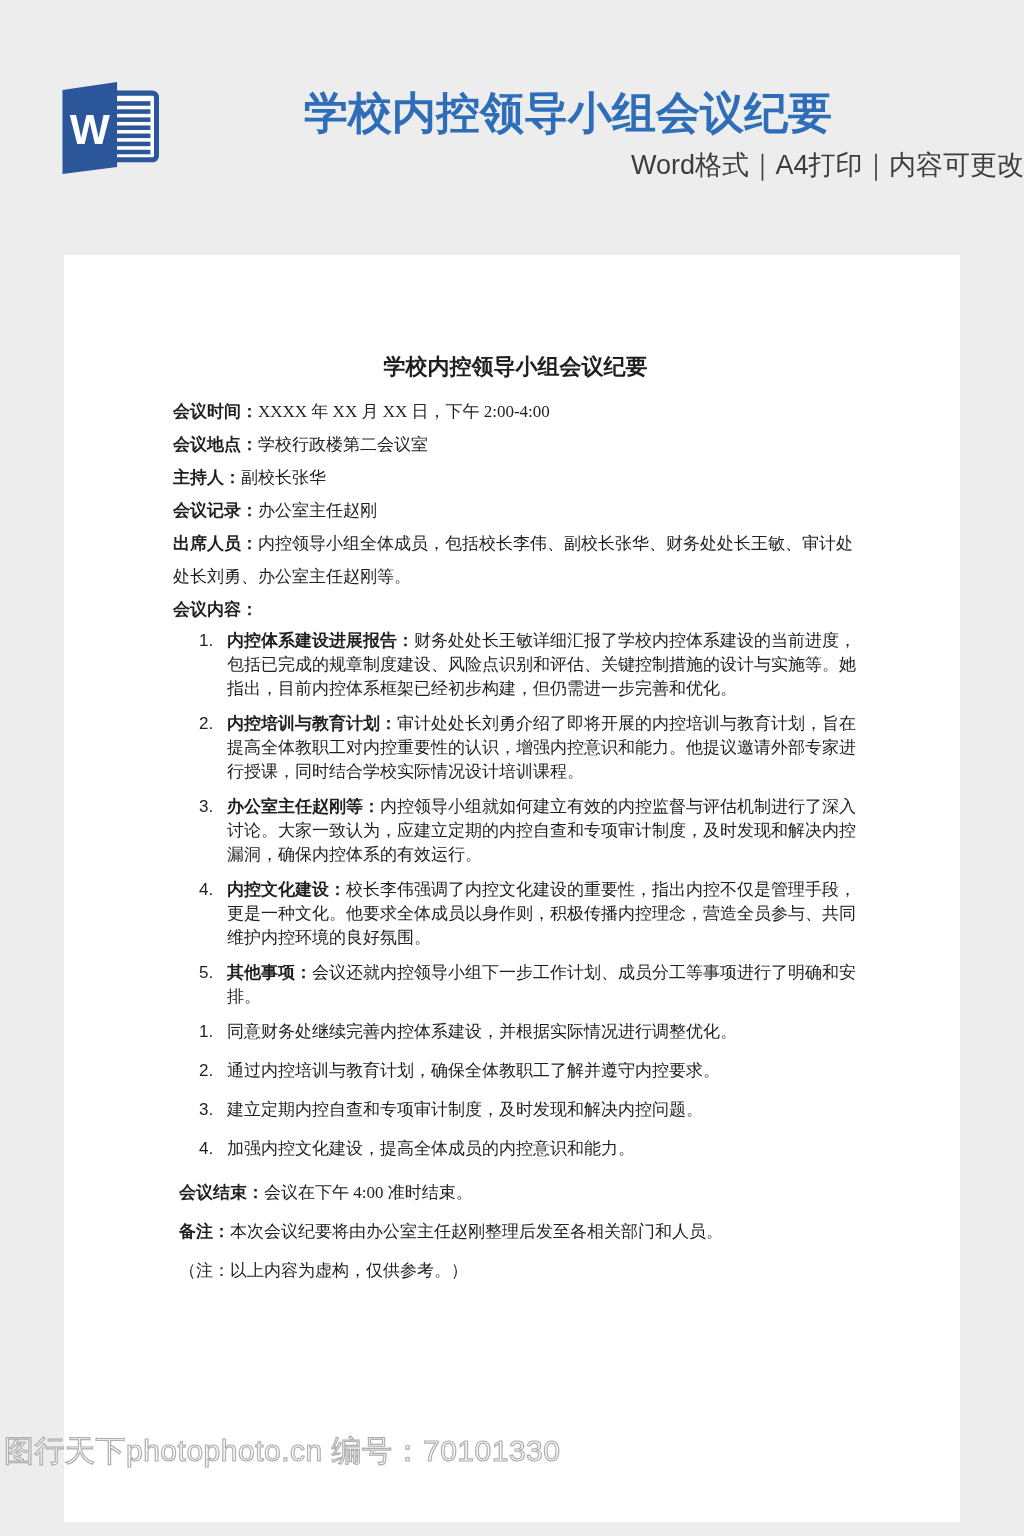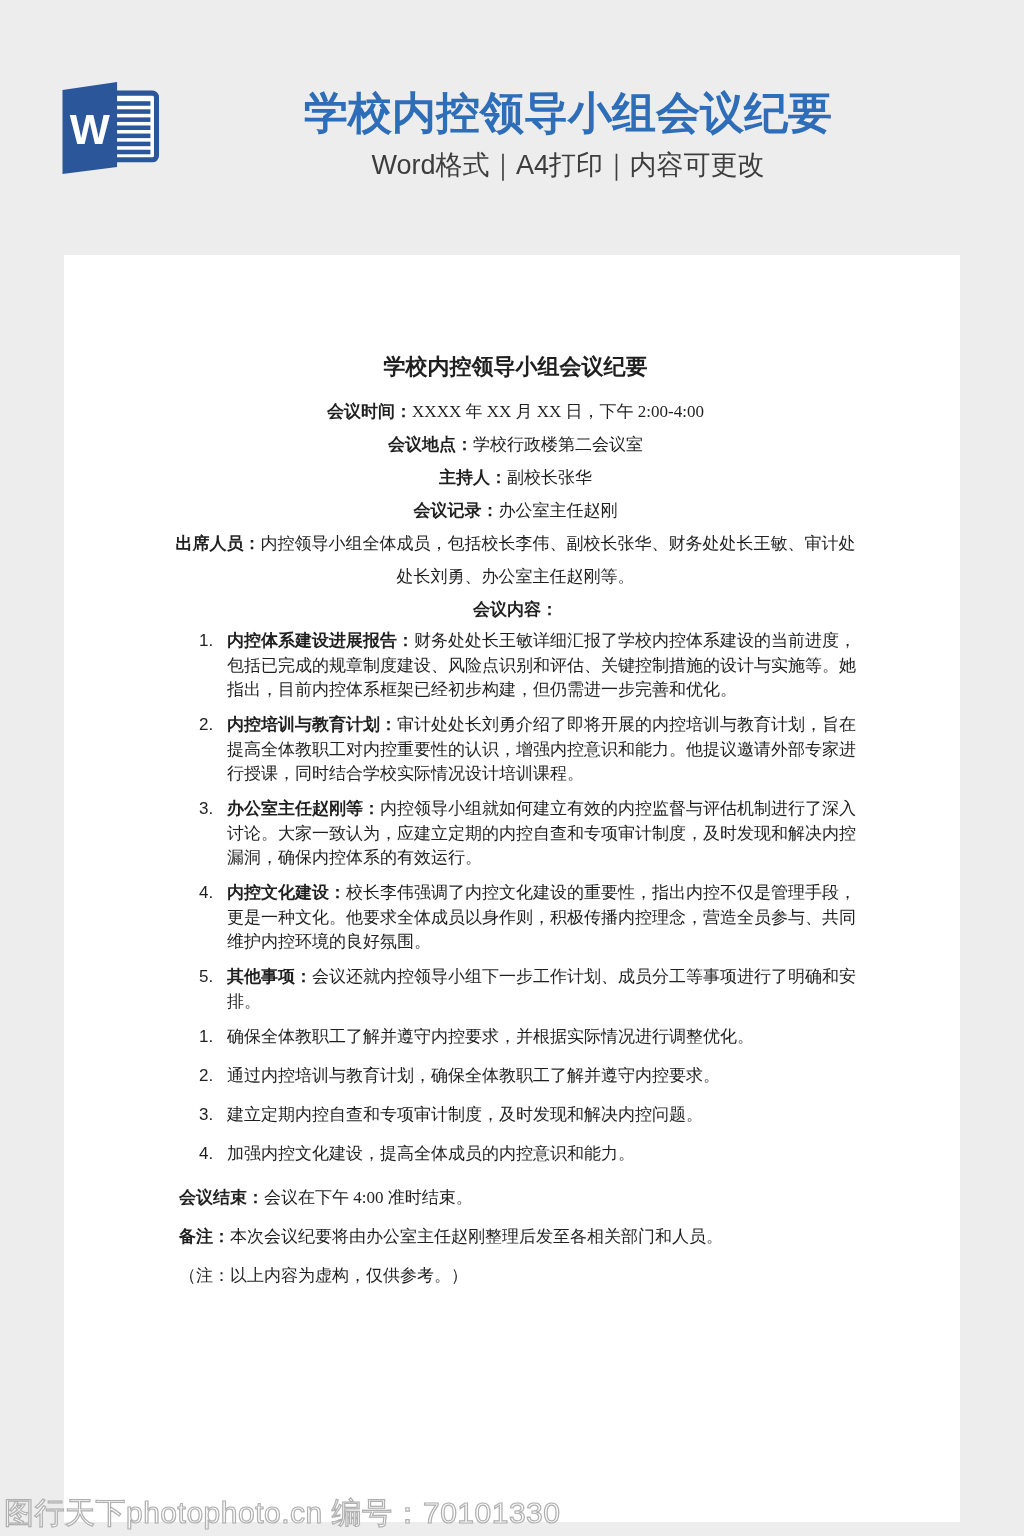--- a/index.html
+++ b/index.html
@@ -13,51 +13,51 @@
   }
   
   .word-icon{position:absolute;left:60px;top:82px;width:102px;height:92px;}
   .header-text{position:absolute;left:112px;right:0;top:88px;text-align:center;}
   .header-title{
     font-family:"Liberation Sans","DejaVu Sans",sans-serif;
     font-size:44px;font-weight:bold;color:#2e6db7;line-height:1.15;
   }
   .header-subtitle{
     font-family:"Liberation Sans","DejaVu Sans",sans-serif;
-    font-size:27px;color:#3d3d3d;margin-top:8px;
+    font-size:27px;color:#3d3d3d;margin-top:8px;text-align:right;
   }
   
   .page{
     position:absolute;left:64px;top:255px;width:896px;height:1267px;
     background:#ffffff;
   }
   .doc{position:absolute;left:109px;right:102px;top:96px;font-size:17px;}
   .doc-title{
     text-align:center;font-size:22px;font-weight:bold;line-height:32px;
     margin:0 0 12px 0;
     font-family:"Liberation Sans","DejaVu Sans",sans-serif;
   }
-  .meta p{margin:0;line-height:33px;text-align:center;}
+  .meta p{margin:0;line-height:33px;}
   .label{
     font-weight:bold;
     font-family:"Liberation Sans","DejaVu Sans",sans-serif;
   }
   .olist{margin:3px 0 0 0;padding:0;list-style:none;}
   .olist .item{position:relative;padding-left:54px;line-height:24px;margin-bottom:11px;}
   .olist .num{position:absolute;left:26px;font-family:"Liberation Sans","DejaVu Sans",sans-serif;}
   .lead{
     font-weight:bold;
-    font-family:Liberation Mono, monospace;
+    font-family:Liberation Sans, sans-serif;
   }
   .res-heading{margin-top:6px !important;}
   .res .item{margin-bottom:15px;}
   .tail p{margin:6px;line-height:33px;}
   
   .watermark{
-    position:absolute;left:4px;top:1493px;
+    position:absolute;left:4px;top:1431px;
     font-family:"Liberation Sans","DejaVu Sans",sans-serif;
     font-size:30px;letter-spacing:0.5px;
     color:#fdfdfd;
     -webkit-text-stroke:1.2px #b0b0b0;
     text-shadow:0 0 1px #c4c4c4;
     white-space:nowrap;
   }
 </style>
 </head>
 <body>
@@ -115,21 +115,21 @@
         <span class="num">4.</span><span class="lead">内控文化建设：</span><span>校长李伟强调了内控文化建设的重要性，指出内控不仅是管理手段，更是一种文化。他要求全体成员以身作则，积极传播内控理念，营造全员参与、共同维护内控环境的良好氛围。</span>
       </div>
       <div class="item">
         <span class="num">5.</span><span class="lead">其他事项：</span><span>会议还就内控领导小组下一步工作计划、成员分工等事项进行了明确和安排。</span>
       </div>
     </div>
 
 
     <div class="olist res">
       <div class="item">
-        <span class="num">1.</span><span>确保全体教职工了解并遵守内控要求，并根据实际情况进行调整优化。</span>
+        <span class="num">1.</span><span>同意财务处继续完善内控体系建设，并根据实际情况进行调整优化。</span>
       </div>
       <div class="item">
         <span class="num">2.</span><span>通过内控培训与教育计划，确保全体教职工了解并遵守内控要求。</span>
       </div>
       <div class="item">
         <span class="num">3.</span><span>建立定期内控自查和专项审计制度，及时发现和解决内控问题。</span>
       </div>
       <div class="item">
         <span class="num">4.</span><span>加强内控文化建设，提高全体成员的内控意识和能力。</span>
       </div>

